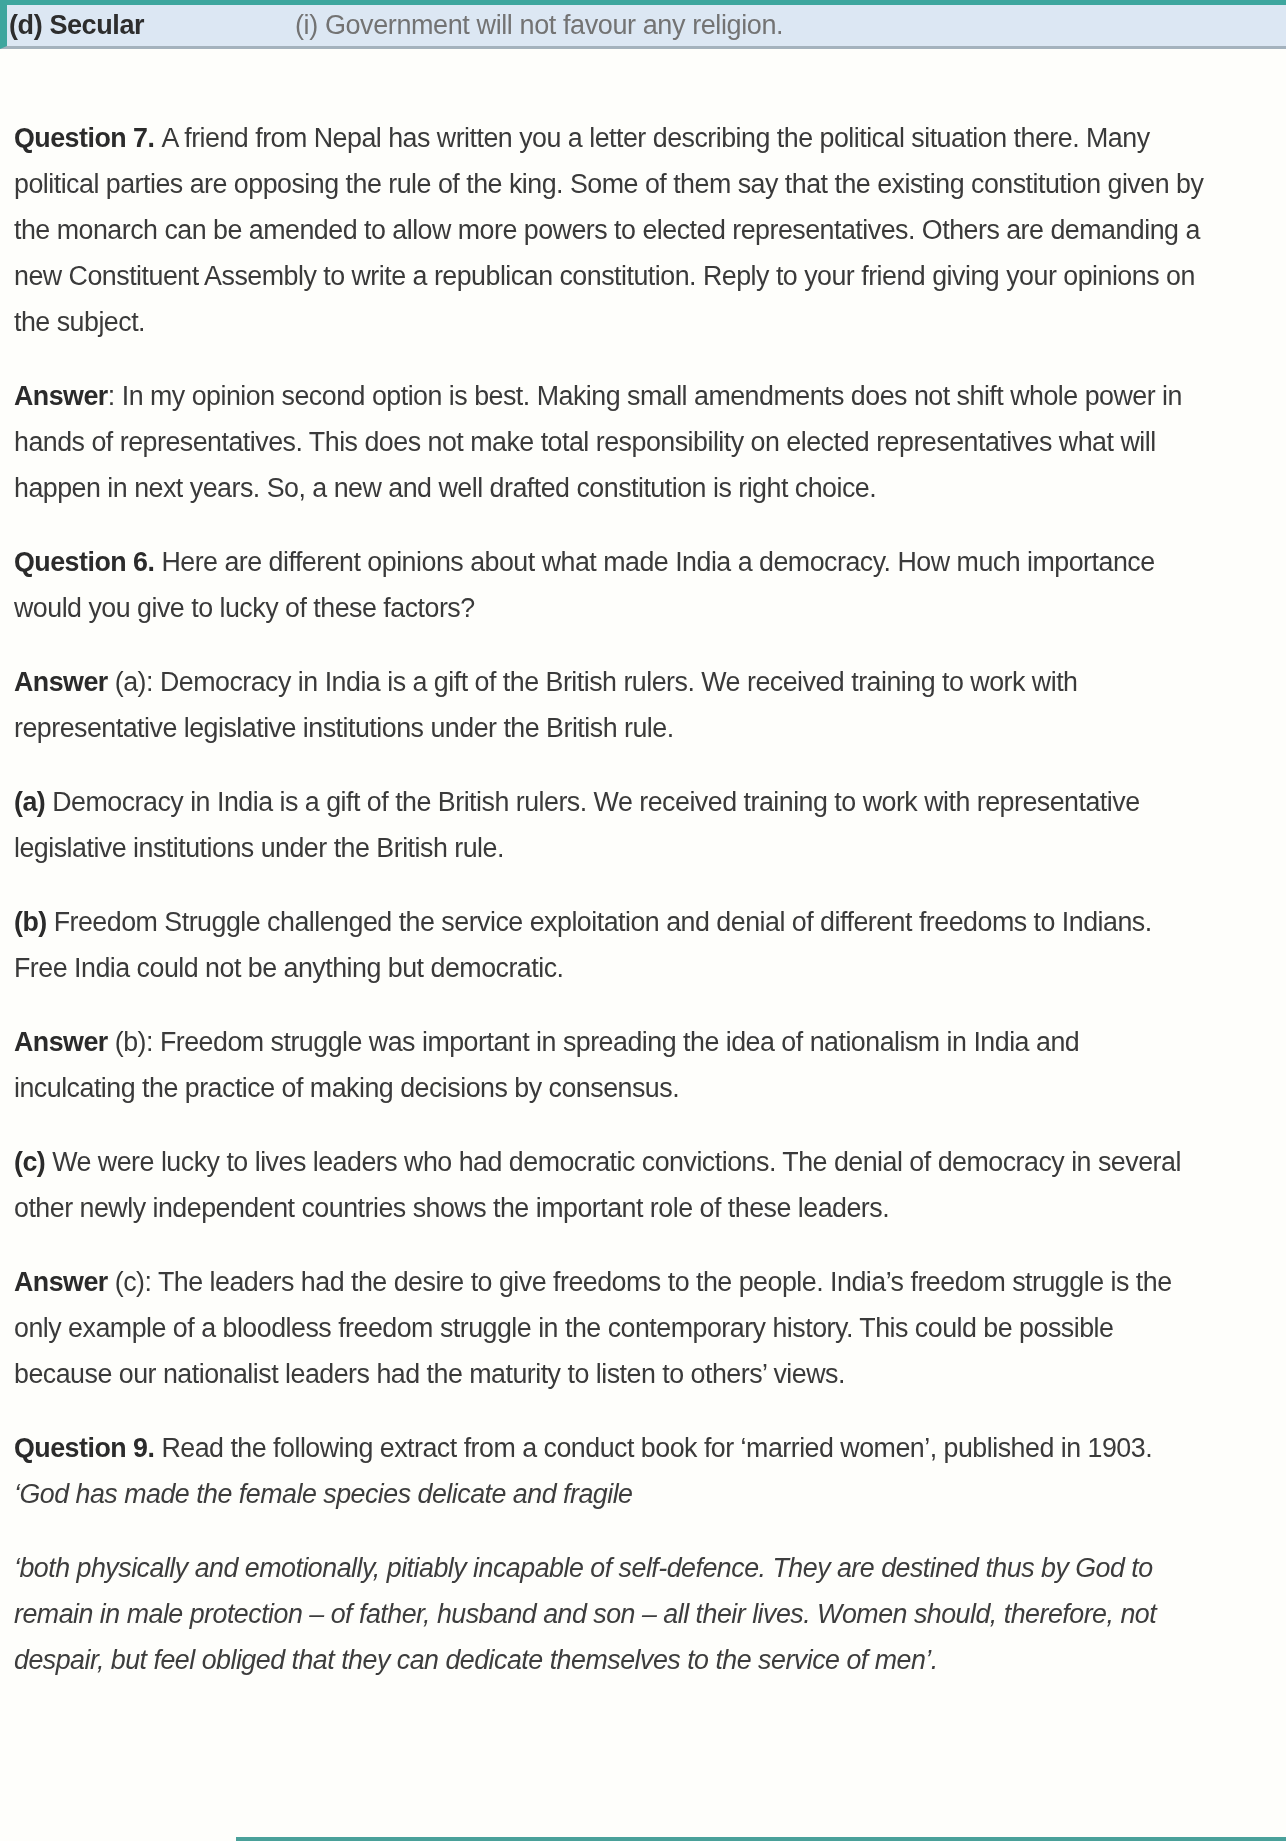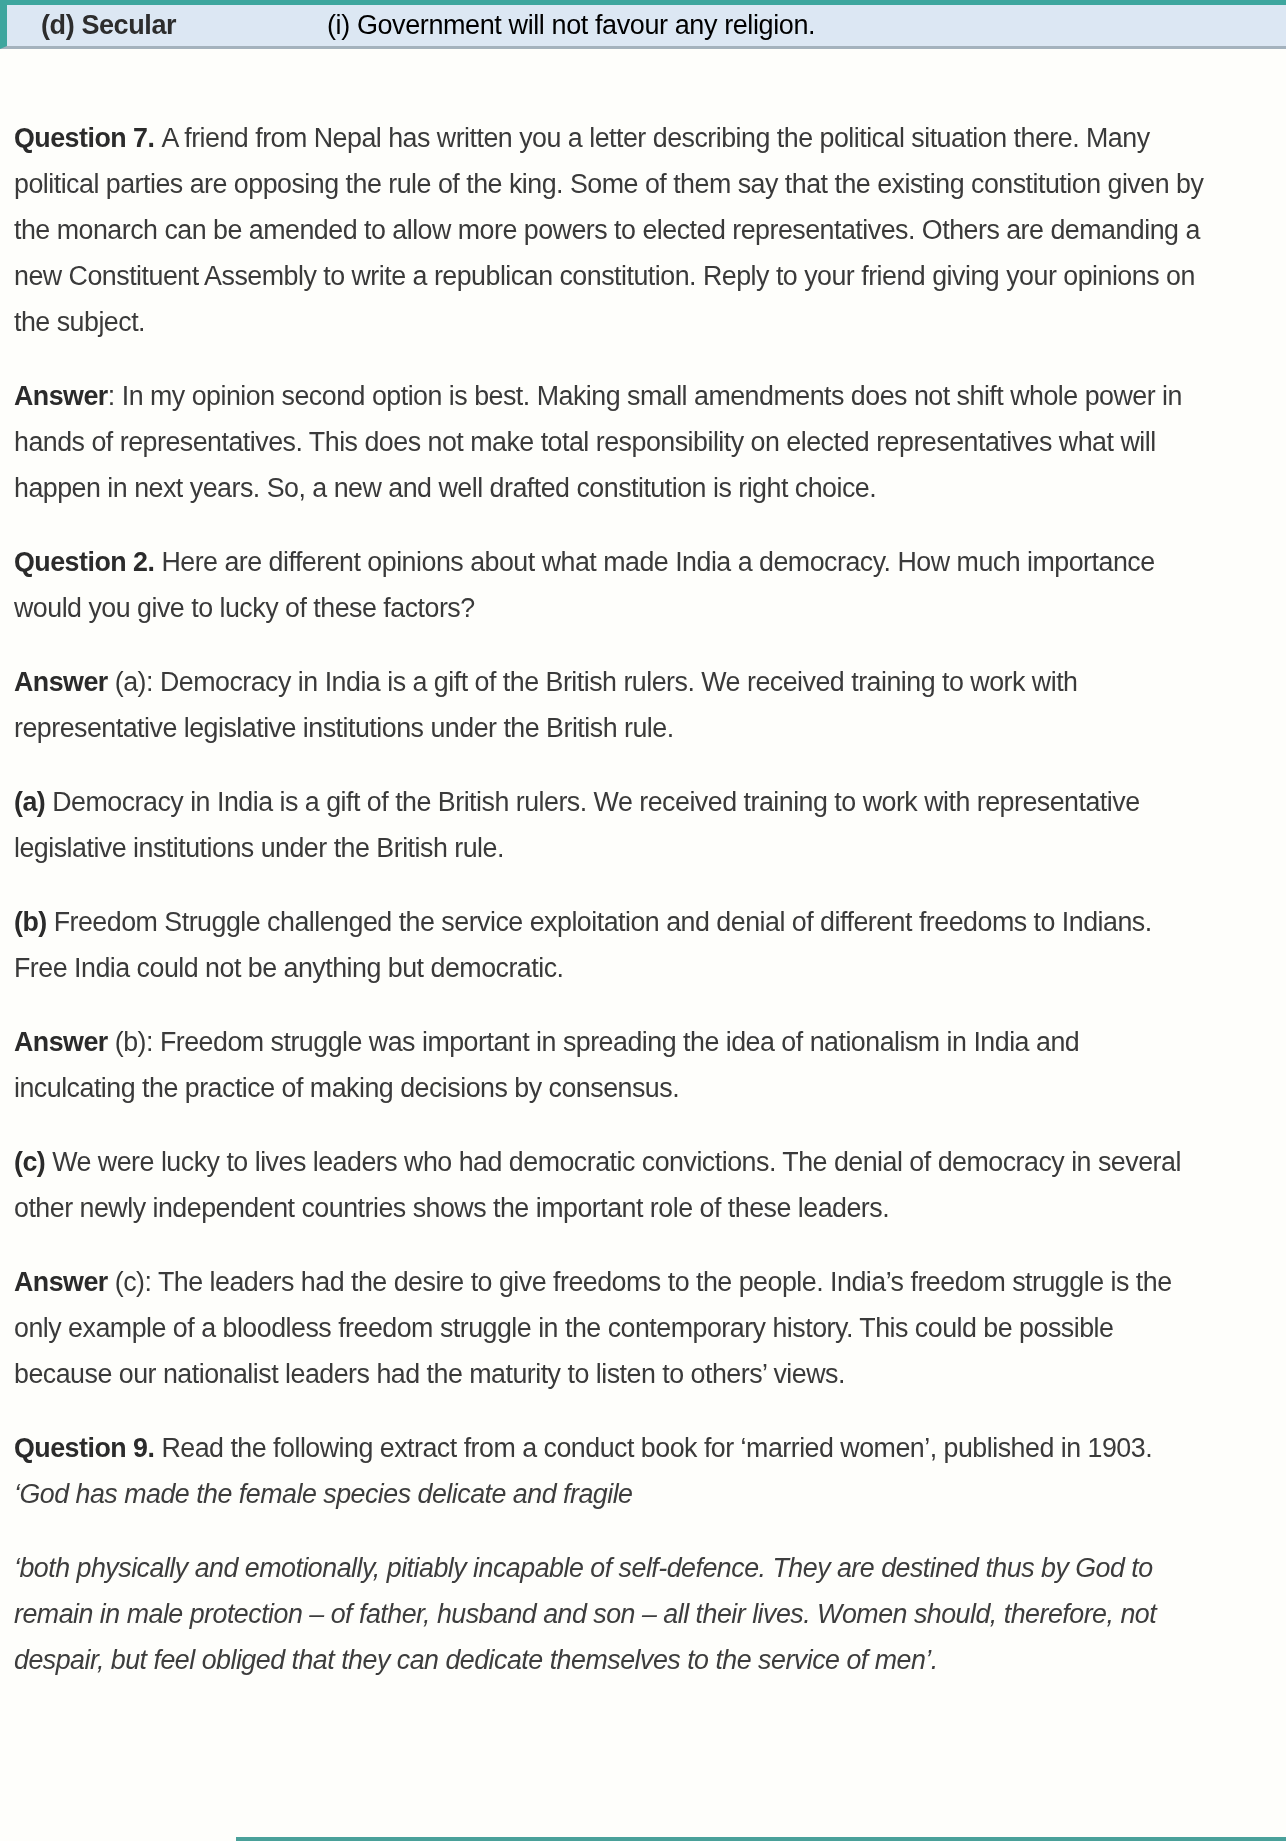--- a/index.html
+++ b/index.html
@@ -27,25 +27,24 @@
     font-size: 27px;
     letter-spacing: -0.4px;
   }
   .cell-left {
     width: 288px;
     padding-left: 2px;
     box-sizing: border-box;
     font-weight: bold;
     color: #2d2d2d;
     white-space: nowrap;
-    margin-left: 32px;
   }
   .cell-right {
     flex: 1;
-    color: #000000;
+    color: #737373;
     white-space: nowrap;
   }
   .doc {
     padding: 66px 80px 0 14px;
   }
   .para {
     margin: 0 0 28px 0;
     font-size: 26.8px;
     line-height: 46px;
     letter-spacing: -0.5px;
@@ -67,21 +66,21 @@
 <body>
 
 <div class="header-row">
   <div class="cell-left">(d) Secular</div>
   <div class="cell-right">(i) Government will not favour any religion.</div>
 </div>
 
 <div class="doc">
     <p class="para"><span class="seg-bold">Question 7. </span><span class="seg-normal">A friend from Nepal has written you a letter describing the political situation there. Many political parties are opposing the rule of the king. Some of them say that the existing constitution given by the monarch can be amended to allow more powers to elected representatives. Others are demanding a new Constituent Assembly to write a republican constitution. Reply to your friend giving your opinions on the subject.</span></p>
     <p class="para"><span class="seg-bold">Answer</span><span class="seg-normal">: In my opinion second option is best. Making small amendments does not shift whole power in hands of representatives. This does not make total responsibility on elected representatives what will happen in next years. So, a new and well drafted constitution is right choice.</span></p>
-    <p class="para"><span class="seg-bold">Question 2. </span><span class="seg-normal">Here are different opinions about what made India a democracy. How much importance would you give to lucky of these factors?</span></p>
+    <p class="para"><span class="seg-bold">Question 6. </span><span class="seg-normal">Here are different opinions about what made India a democracy. How much importance would you give to lucky of these factors?</span></p>
     <p class="para"><span class="seg-bold">Answer</span><span class="seg-normal"> (a): Democracy in India is a gift of the British rulers. We received training to work with representative legislative institutions under the British rule.</span></p>
     <p class="para"><span class="seg-bold">(a) </span><span class="seg-normal">Democracy in India is a gift of the British rulers. We received training to work with representative legislative institutions under the British rule.</span></p>
     <p class="para"><span class="seg-bold">(b) </span><span class="seg-normal">Freedom Struggle challenged the service exploitation and denial of different freedoms to Indians. Free India could not be anything but democratic.</span></p>
     <p class="para"><span class="seg-bold">Answer</span><span class="seg-normal"> (b): Freedom struggle was important in spreading the idea of nationalism in India and inculcating the practice of making decisions by consensus.</span></p>
     <p class="para"><span class="seg-bold">(c) </span><span class="seg-normal">We were lucky to lives leaders who had democratic convictions. The denial of democracy in several other newly independent countries shows the important role of these leaders.</span></p>
     <p class="para"><span class="seg-bold">Answer</span><span class="seg-normal"> (c): The leaders had the desire to give freedoms to the people. India’s freedom struggle is the only example of a bloodless freedom struggle in the contemporary history. This could be possible because our nationalist leaders had the maturity to listen to others’ views.</span></p>
     <p class="para"><span class="seg-bold">Question 9. </span><span class="seg-normal">Read the following extract from a conduct book for ‘married women’, published in 1903. </span><span class="seg-italic">‘God has made the female species delicate and fragile</span></p>
     <p class="para"><span class="seg-italic">‘both physically and emotionally, pitiably incapable of self-defence. They are destined thus by God to remain in male protection – of father, husband and son – all their lives. Women should, therefore, not despair, but feel obliged that they can dedicate themselves to the service of men’.</span></p>
   </div>
 

